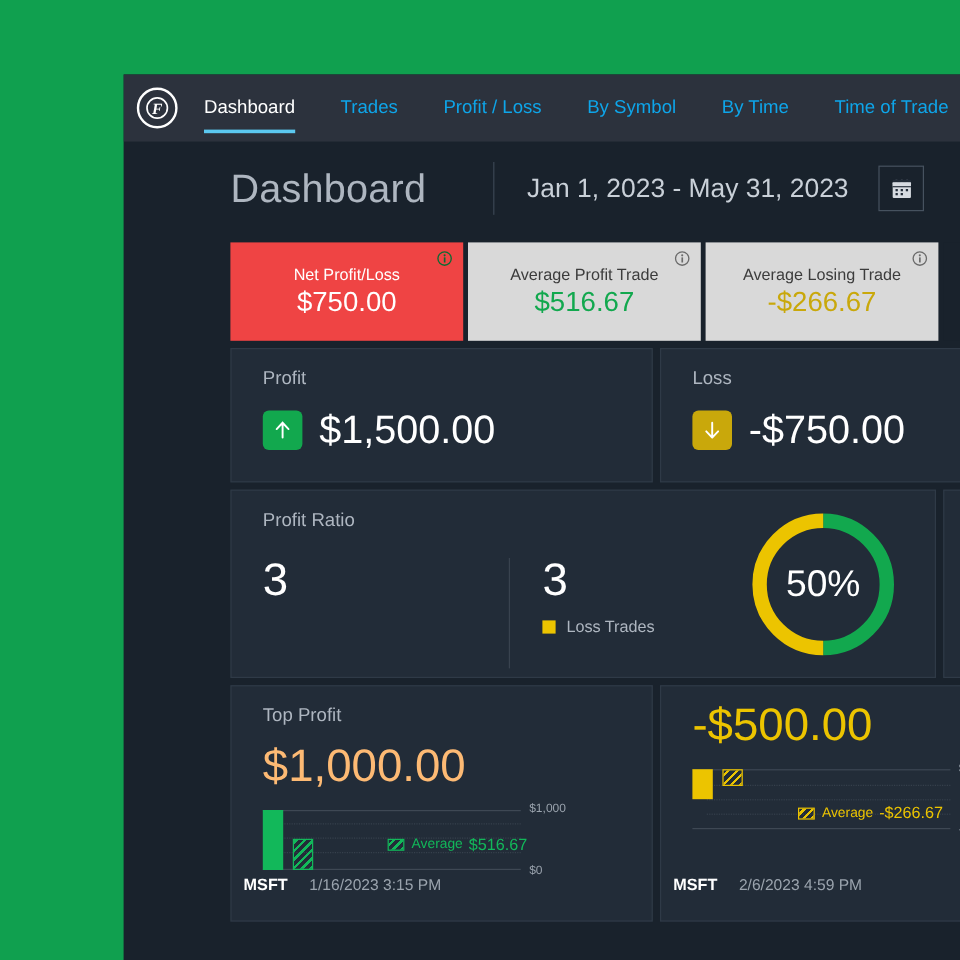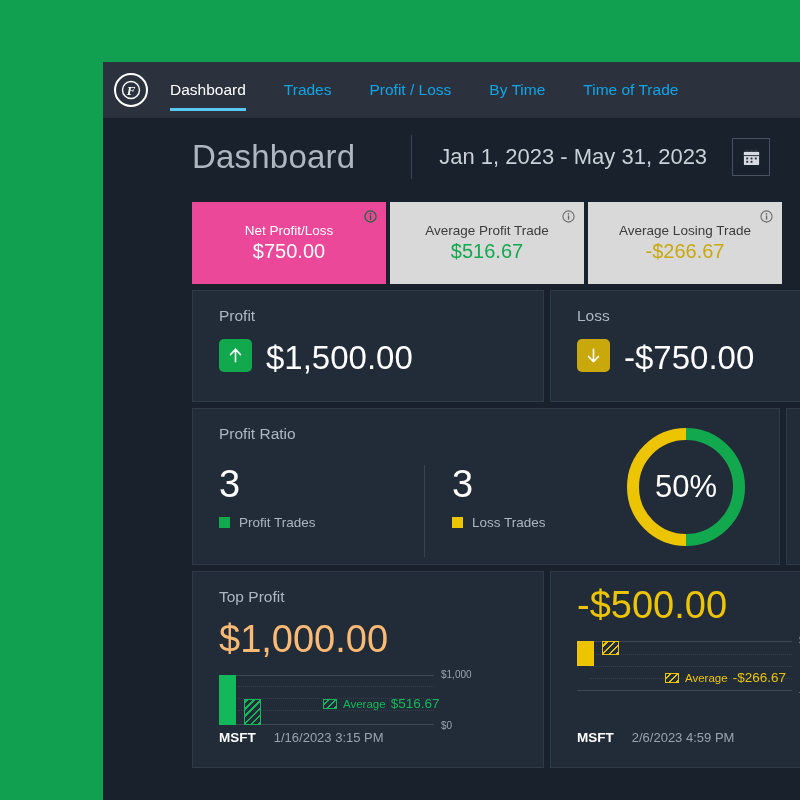--- a/index.html
+++ b/index.html
@@ -137,32 +137,32 @@
     width: 194px;
     height: 82px;
     position: relative;
     display: flex;
     flex-direction: column;
     align-items: center;
     justify-content: center;
     flex: none;
     cursor: pointer;
   }
-  .kpi.primary { background: #ec4899; }
+  .kpi.primary { background: #ef4444; }
   .kpi.secondary { background: #d9d9d9; }
 
   .kpi-label {
     font-size: 13.5px;
     margin-bottom: 2px;
   }
   .kpi.primary .kpi-label { color: #ffffff; }
   .kpi.secondary .kpi-label { color: #3c3c3c; }
 
   .kpi-value {
-    font-size: 20px;
+    font-size: 23px;
   }
   .kpi.primary .kpi-value { color: #ffffff; }
 
   .kpi-info {
     position: absolute;
     top: 7px;
     right: 9px;
     width: 13px;
     height: 13px;
     cursor: pointer;
@@ -187,20 +187,21 @@
   .card-title {
     color: #aeb6c0;
     font-size: 15.5px;
     padding: 16px 0 0 26px;
   }
 
   
   .pl-card { height: 112px; }
   .pl-body {
     display: flex;
+    align-items: center;
     padding: 14px 0 0 26px;
   }
   .pl-icon {
     width: 33px;
     height: 33px;
     border-radius: 5px;
     display: flex;
     align-items: center;
     justify-content: center;
     flex: none;
@@ -339,21 +340,21 @@
   .mc-avg.yellow { color: #ecc400; }
   .mc-avg.yellow .mc-avg-swatch {
     border: 1px solid #ecc400;
     background-image: repeating-linear-gradient(
       -45deg, #ecc400 0 2px, transparent 2px 5px);
   }
   .mc-avg-val { margin-left: 5px; font-size: 13.5px; }
 
   .top-footer {
     position: absolute;
-    left: 26px;
+    left: 10px;
     bottom: 22px;
     display: flex;
     align-items: baseline;
   }
   .sym {
     color: #ffffff;
     font-size: 13.5px;
     font-weight: bold;
     margin-right: 18px;
   }
@@ -377,20 +378,21 @@
     <div id="logo">
       <svg width="20" height="20" viewBox="0 0 20 20">
         <circle cx="10" cy="10" r="8.5" fill="none" stroke="#fff" stroke-width="1.4"></circle>
         <text x="10" y="15" font-family="Liberation Serif, serif" font-size="13" font-weight="bold" font-style="italic" fill="#fff" text-anchor="middle">F</text>
       </svg>
     </div>
     <div id="tabs">
       <div class="tab active">Dashboard</div>
       <div class="tab">Trades</div>
       <div class="tab">Profit / Loss</div>
+      <div class="tab">By Symbol</div>
       <div class="tab">By Time</div>
       <div class="tab">Time of Trade</div>
     </div>
   </div>
 
   <div id="page-header">
     <div id="page-title">Dashboard</div>
     <div id="header-divider"></div>
     <div id="date-range">Jan 1, 2023 - May 31, 2023</div>
     <div id="calendar-btn">
@@ -482,24 +484,20 @@
 
       <div class="card card-clip pl-card"></div>
     </div>
 
     <div class="card-row">
       <div class="card card-w-full" id="ratio-card">
         <div class="card-title">Profit Ratio</div>
         <div id="ratio-body">
           <div class="ratio-col">
             <div class="ratio-count">3</div>
-            <div class="ratio-legend">
-              <div class="legend-swatch" style="background:#12a84e"></div>
-              <div class="legend-label">Profit Trades</div>
-            </div>
           </div>
           <div class="ratio-col second">
             <div class="ratio-count">3</div>
             <div class="ratio-legend">
               <div class="legend-swatch" style="background:#ecc400"></div>
               <div class="legend-label">Loss Trades</div>
             </div>
           </div>
         </div>
         <svg id="donut" width="122" height="122" viewBox="0 0 122 122">

